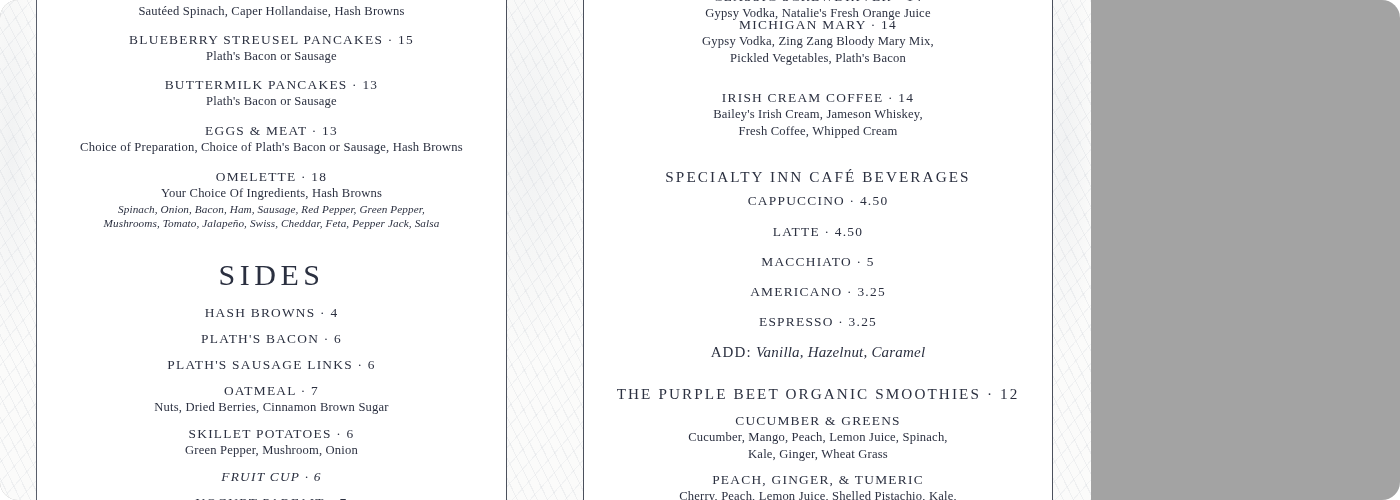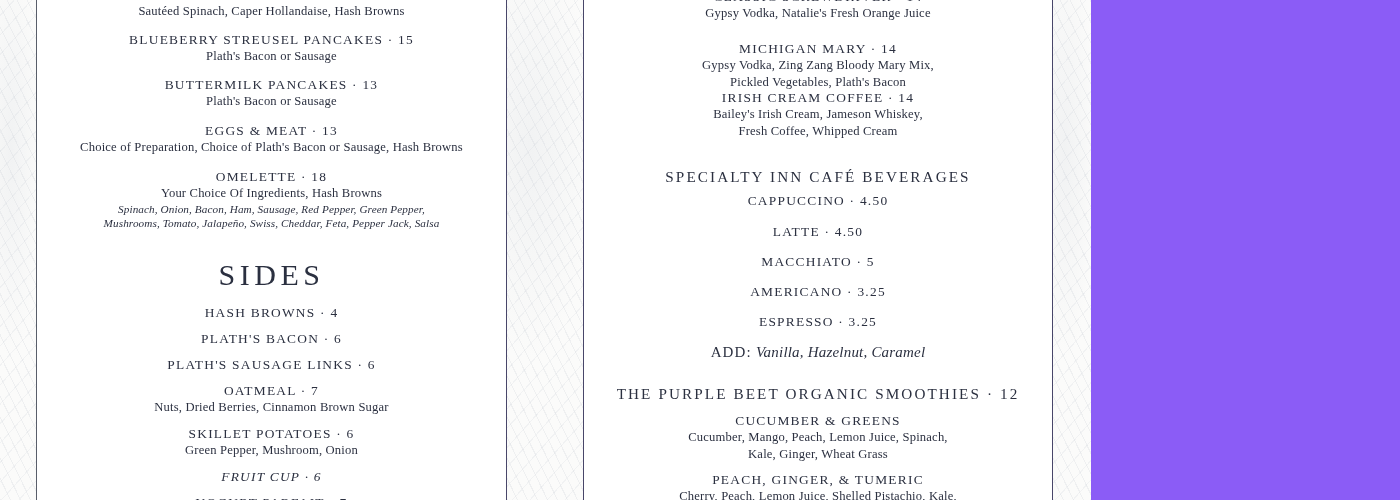--- a/index.html
+++ b/index.html
@@ -12,22 +12,23 @@
     height: 500px;
     overflow: hidden;
     font-family: "Liberation Serif", "DejaVu Serif", serif;
     color: #2b3040;
   }
 
   .scan {
     position: relative;
     width: 1400px;
     height: 500px;
-    background: #8b5cf6;
+    background: #a3a3a3;
     overflow: hidden;
+    border-radius: 18px;
   }
 
   
   .paper-band {
     position: absolute;
     top: 0;
     height: 500px;
     background:
       repeating-linear-gradient(64deg, rgba(210,214,220,0.30) 0px, rgba(210,214,220,0.30) 1px, rgba(255,255,255,0) 1px, rgba(255,255,255,0) 9px),
       repeating-linear-gradient(-48deg, rgba(205,210,218,0.22) 0px, rgba(205,210,218,0.22) 1px, rgba(255,255,255,0) 1px, rgba(255,255,255,0) 13px),
@@ -187,21 +188,21 @@
 
   </div>
 
   <div class="col" style="left:584px; width:468px;">
 
     <div class="blk" style="top:-12px;">
       <div class="item-name">CLASSIC SCREWDRIVER · 14</div>
       <div class="desc">Gypsy Vodka, Natalie's Fresh Orange Juice</div>
     </div>
 
-    <div class="blk" style="top:40px;">
+    <div class="blk" style="top:16px;">
       <div class="item-name">MICHIGAN MARY · 14</div>
       <div class="desc">Gypsy Vodka, Zing Zang Bloody Mary Mix,</div>
       <div class="desc">Pickled Vegetables, Plath's Bacon</div>
     </div>
 
     <div class="blk" style="top:89px;">
       <div class="item-name">IRISH CREAM COFFEE · 14</div>
       <div class="desc">Bailey's Irish Cream, Jameson Whiskey,</div>
       <div class="desc">Fresh Coffee, Whipped Cream</div>
     </div>

